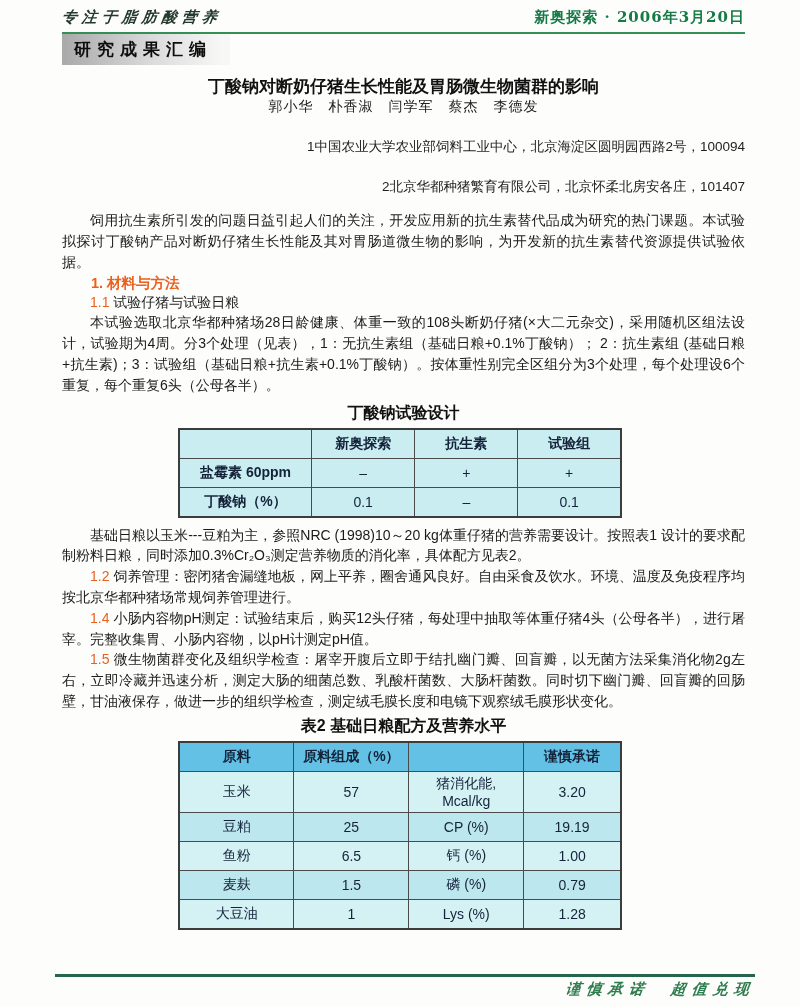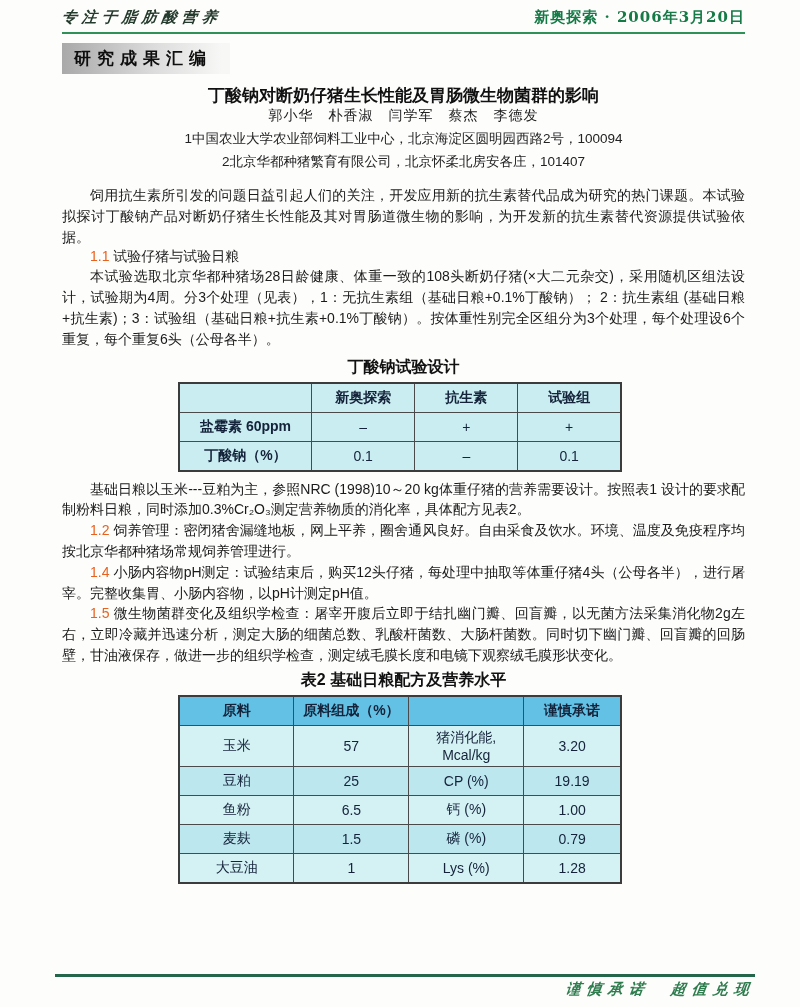--- a/index.html
+++ b/index.html
@@ -12,30 +12,30 @@
   
   .masthead{display:flex; justify-content:space-between; align-items:flex-end;
     border-bottom:2px solid #2f9157; padding-bottom:5px;}
   .masthead .slogan{
     font-family:"DejaVu Serif", serif; font-style:italic; font-weight:bold;
     font-size:15px; color:#243a2c; letter-spacing:5px; transform:skewX(-8deg);}
   .masthead .issue{
     font-family:"DejaVu Serif", serif; font-weight:bold;
     font-size:15px; color:#157a46; letter-spacing:1px;}
   
-  .banner{display:inline-block; margin-top:9px;
+  .banner{display:inline-block; 
     background:linear-gradient(to right,#a9a9a9,#dcdcdc 55%,#f7f7f6 95%);
     padding:4px 18px 4px 12px;}
   .banner span{font-family:"DejaVu Serif", serif; font-weight:bold;
     font-size:17px; color:#0e0e0e; letter-spacing:6px;}
   .section-tag{margin-top:8px; font-weight:bold; font-size:15px; color:#16305a; letter-spacing:1px;}
   
   .art-title{margin:10px 0 0; text-align:center; font-size:17px; font-weight:bold; color:#111;}
   .authors{margin-top:0; text-align:center; font-size:14px; color:#222; letter-spacing:1px;}
-  .affil{margin-top:5px; text-align:center; font-size:13.5px; color:#222;}
+  .affil{margin-top:22px; text-align:right; font-size:13.5px; color:#222;}
   
   .body-text{margin-top:14px;}
   p.para{margin:0; font-size:14px; line-height:20.8px; text-align:justify; text-indent:2em;}
   p.h-orange{margin:2px 0 0; padding-left:2em; font-size:14.5px; font-weight:bold; color:#e8611f;}
   p.h-sub{margin:1px 0 0; padding-left:2em; font-size:14px; color:#1a1a1a;}
   .onum{color:#e8611f;}
   
   .tbl-title{margin:7px 0 4px; text-align:center; font-size:16px; font-weight:bold; color:#111;}
   table.ctable{border-collapse:collapse; margin-left:116px; width:444px;
     border:2px solid #3c3c3c; font-size:14px; table-layout:fixed;}
@@ -73,20 +73,21 @@
 
 
   <h1 class="art-title">丁酸钠对断奶仔猪生长性能及胃肠微生物菌群的影响</h1>
   <div class="authors">郭小华　朴香淑　闫学军　蔡杰　李德发</div>
   <div class="affil">1中国农业大学农业部饲料工业中心，北京海淀区圆明园西路2号，100094</div>
   <div class="affil">2北京华都种猪繁育有限公司，北京怀柔北房安各庄，101407</div>
 
   <div class="body-text">
     <p class="para">饲用抗生素所引发的问题日益引起人们的关注，开发应用新的抗生素替代品成为研究的热门课题。本试验拟探讨丁酸钠产品对断奶仔猪生长性能及其对胃肠道微生物的影响，为开发新的抗生素替代资源提供试验依据。</p>
 
+    <p class="h-orange">1. 材料与方法</p>
 
     <p class="h-sub"><span class="onum">1.1</span><span> 试验仔猪与试验日粮</span></p>
 
     <p class="para">本试验选取北京华都种猪场28日龄健康、体重一致的108头断奶仔猪(×大二元杂交)，采用随机区组法设计，试验期为4周。分3个处理（见表），1：无抗生素组（基础日粮+0.1%丁酸钠）； 2：抗生素组 (基础日粮+抗生素)；3：试验组（基础日粮+抗生素+0.1%丁酸钠）。按体重性别完全区组分为3个处理，每个处理设6个重复，每个重复6头（公母各半）。</p>
 
     <div class="tbl-title">丁酸钠试验设计</div>
     <table class="ctable t1">
       <colgroup>
           <col class="c0">
           <col class="cx">

